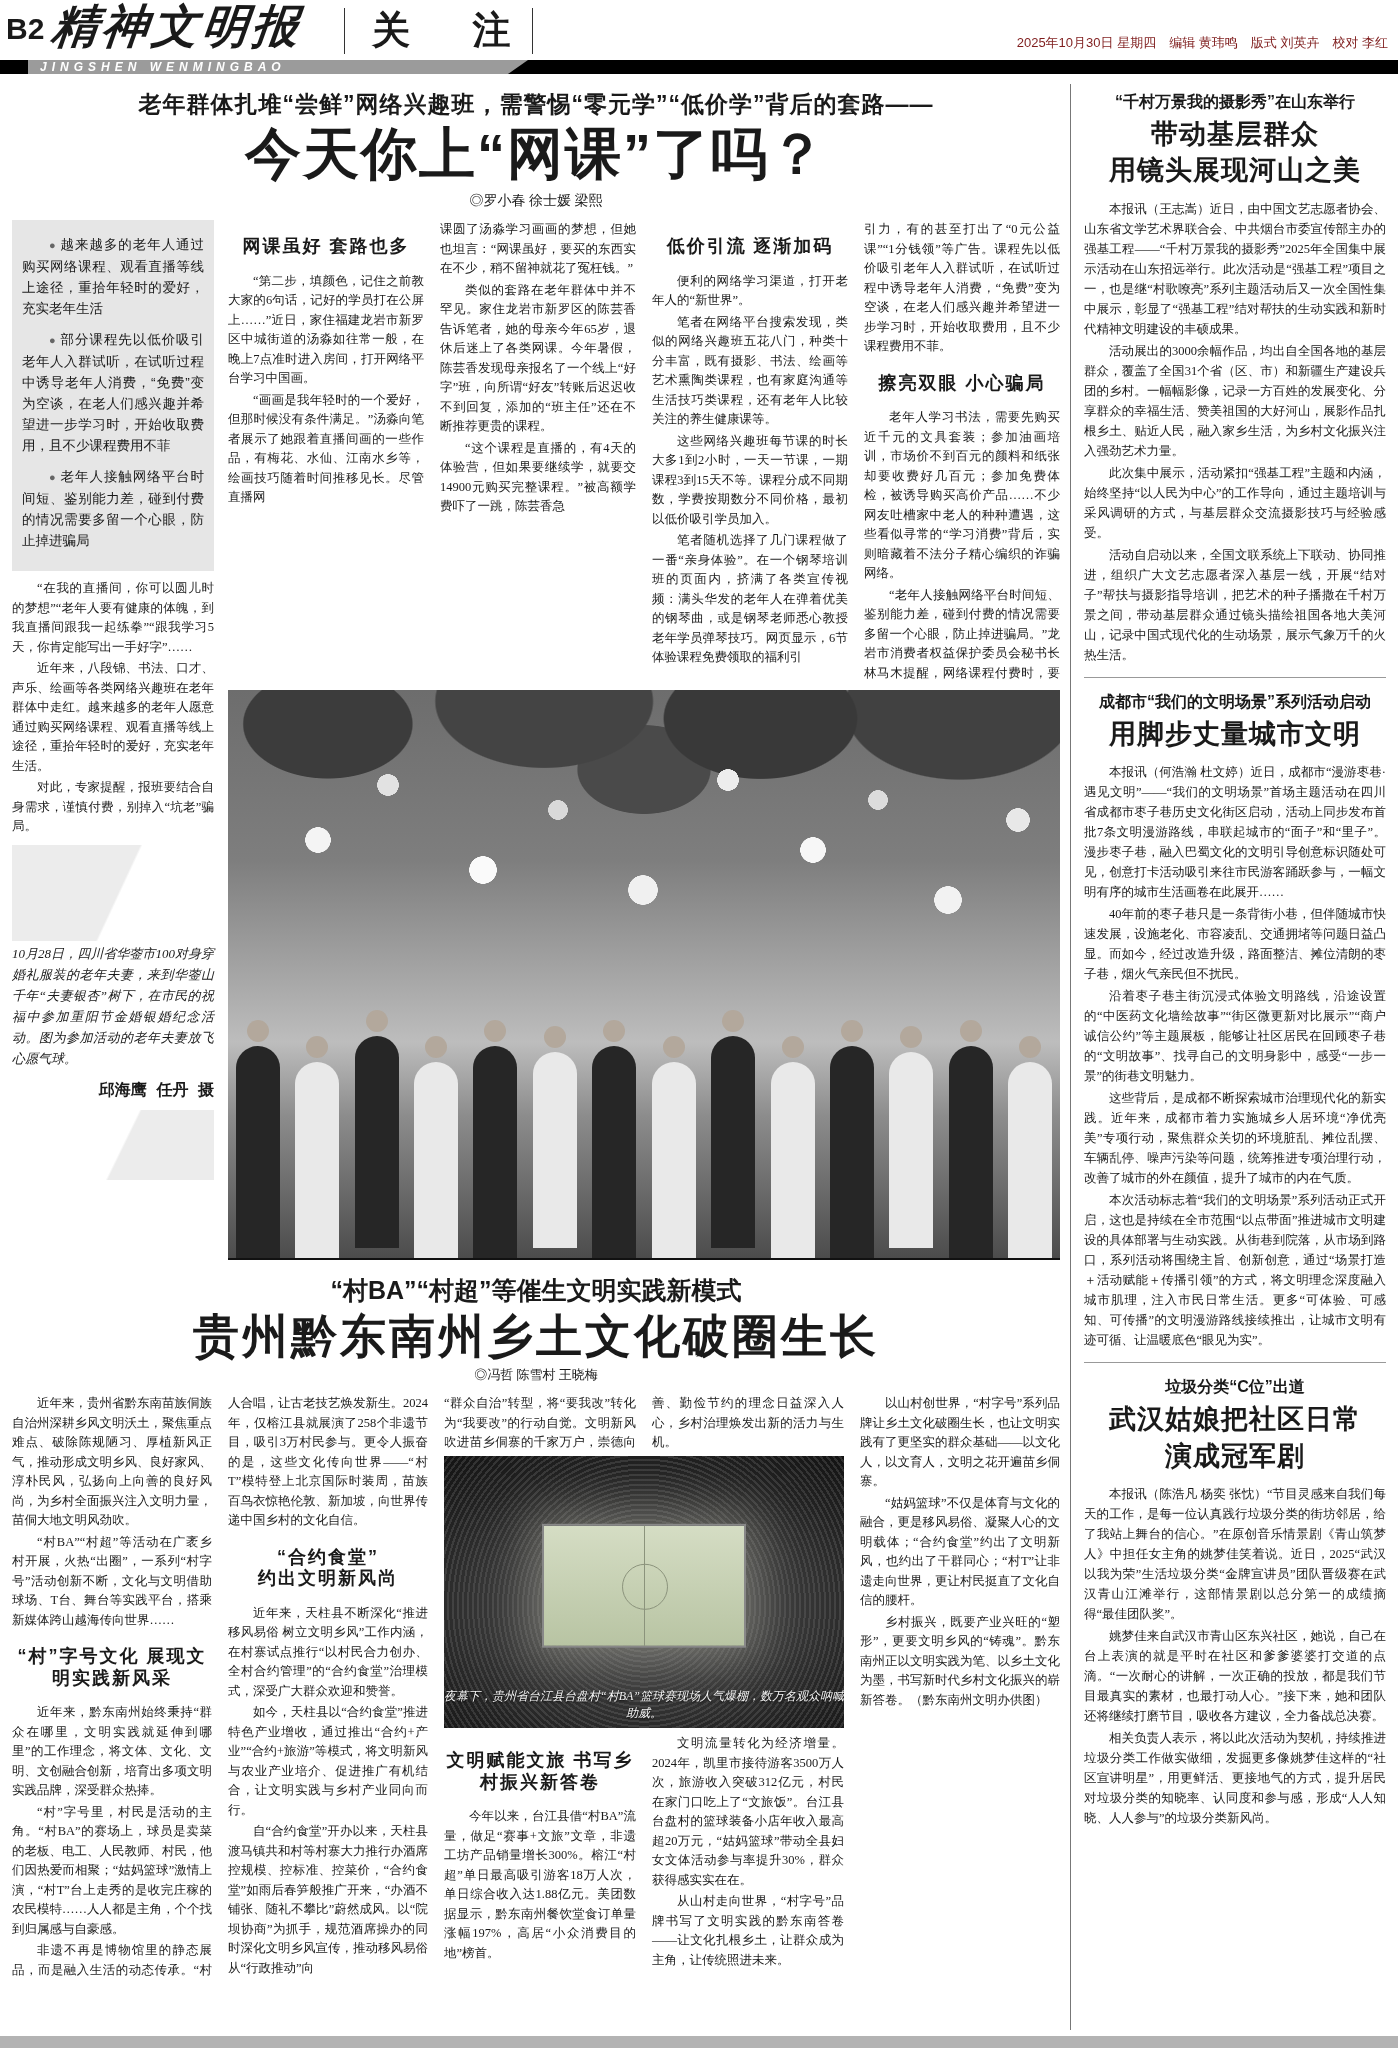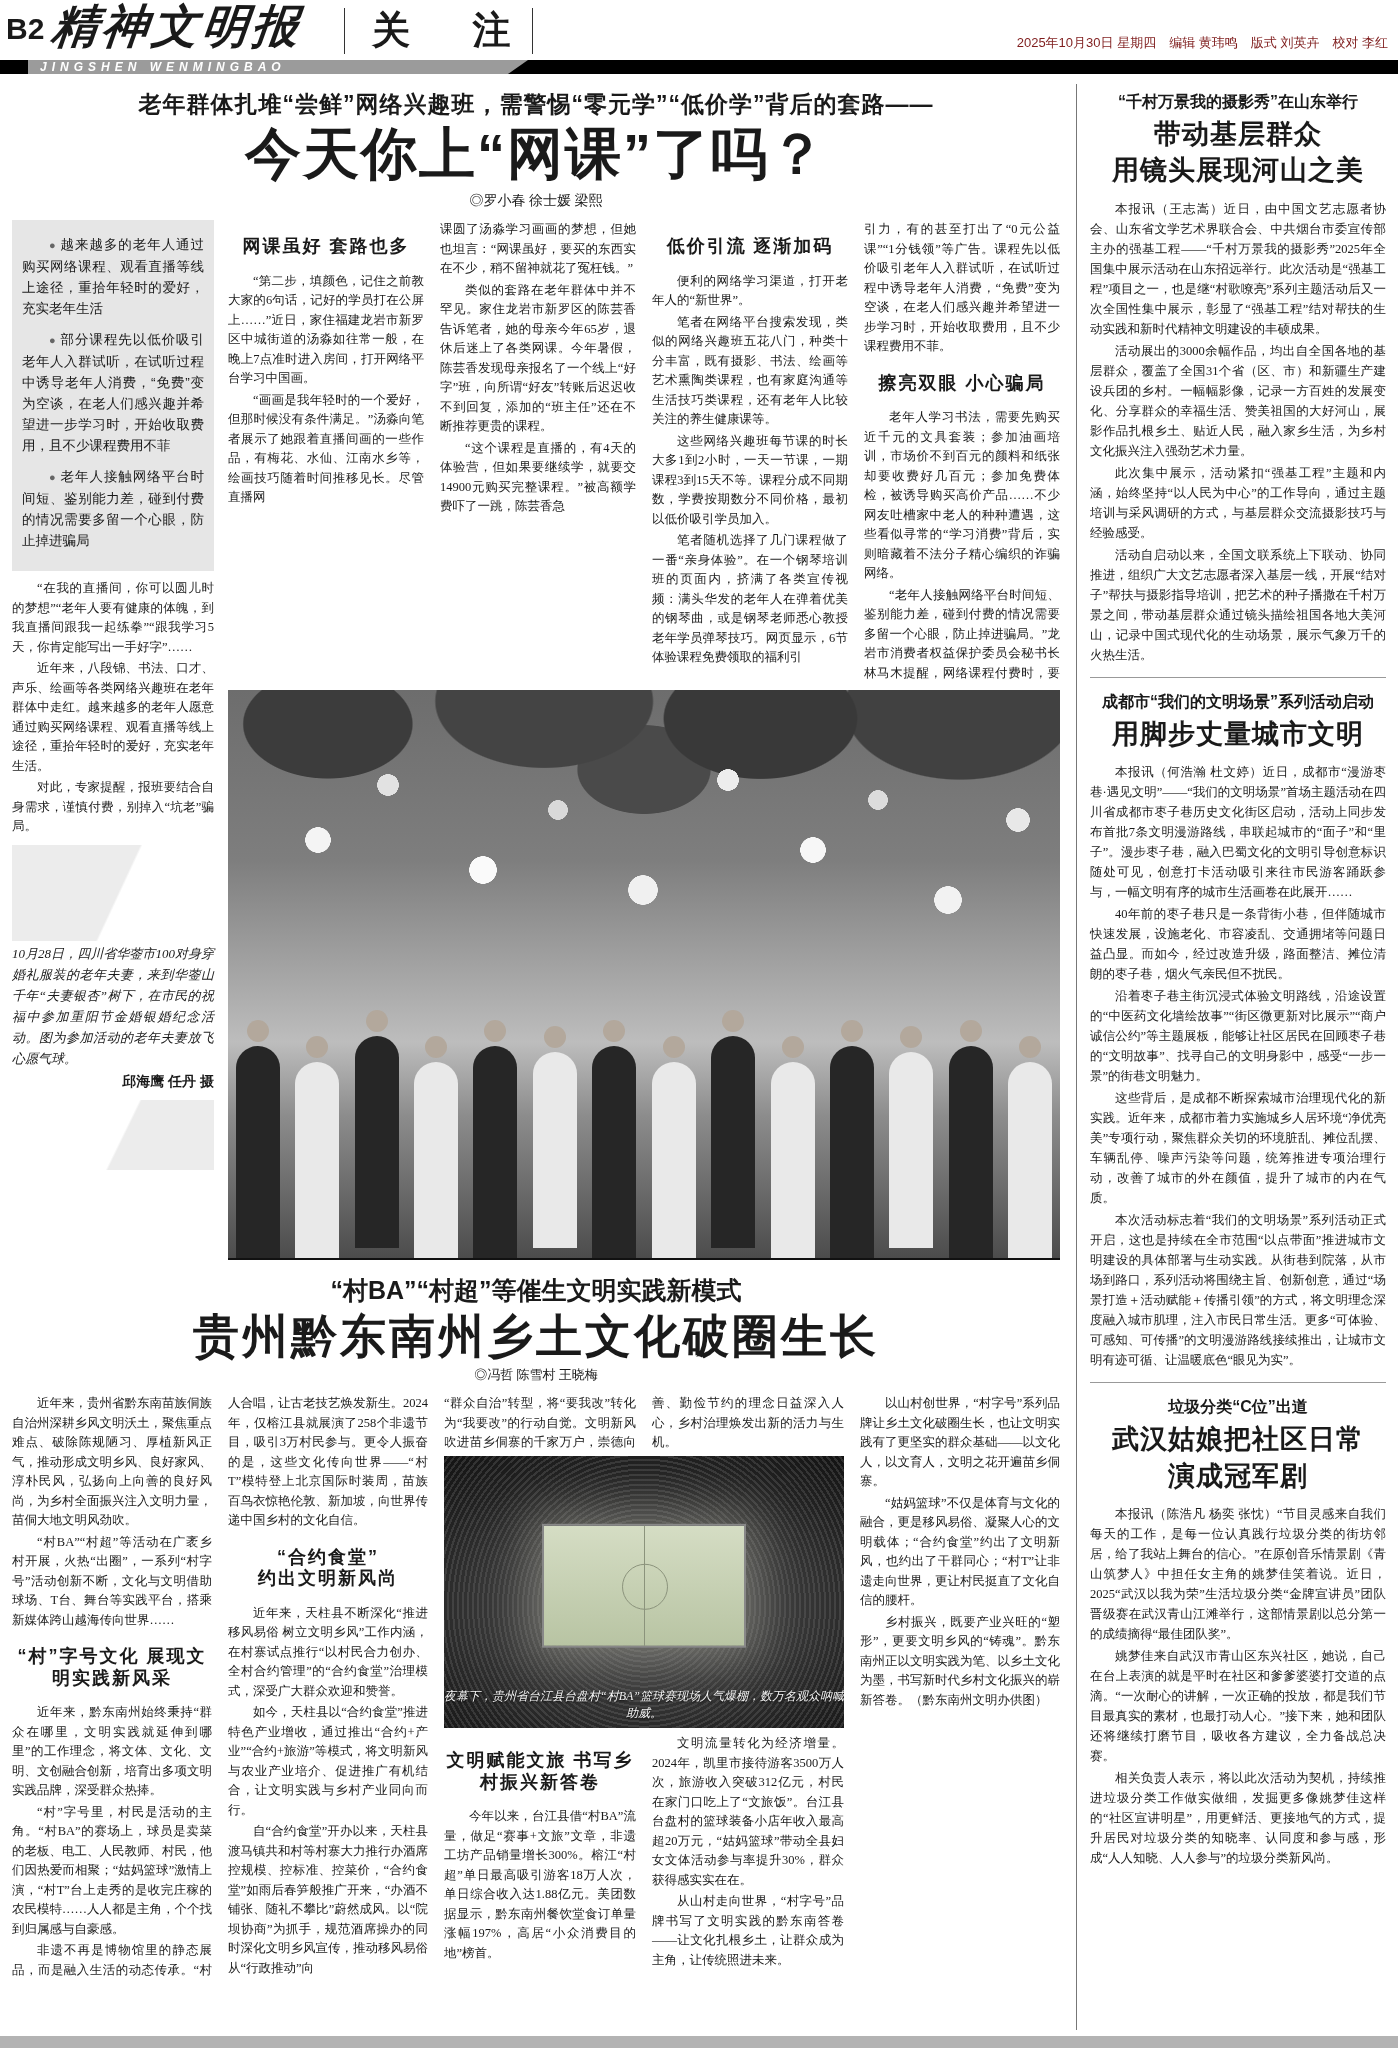--- a/index.html
+++ b/index.html
@@ -11,38 +11,38 @@
   .hdr .ed{position:absolute;left:6px;top:14px;font:bold 30px/1 "Liberation Sans",sans-serif;}
   .hdr .mast{position:absolute;left:52px;top:2px;font:bold italic 46px/1.1 "Liberation Serif",serif;letter-spacing:4px;transform:skewX(-6deg);}
   .hdr .vline{position:absolute;top:8px;width:1px;height:46px;background:#333;}
   .hdr .sec{position:absolute;left:372px;top:8px;font:bold 38px/1.2 "Liberation Sans",sans-serif;letter-spacing:26px;}
   .hdr .date{position:absolute;right:10px;top:36px;font:13px/1 "Liberation Sans",sans-serif;color:#7f1d1d;}
   .hdr .bar{position:absolute;left:0;right:0;top:60px;height:14px;background:#000;padding-left:24px;}
   .hdr .bar .para{position:absolute;left:28px;top:0;height:14px;width:500px;background:#9b9b9b;clip-path:polygon(0 0,100% 0,96% 100%,0 100%);}
   .hdr .bar .latin{position:absolute;left:40px;top:0;font:bold italic 12px/14px "Liberation Sans",sans-serif;color:#fff;letter-spacing:5px;}
 
   
-  .main{position:absolute;left:12px;right:12px;top:84px;bottom:18px;display:flex;gap:6px;}
+  .main{position:absolute;left:12px;right:12px;top:84px;bottom:18px;display:flex;}
   .leftzone{width:1048px;flex:none;}
   .sidebar{flex:1;border-left:1px solid #777;margin-left:10px;padding-left:13px;overflow:hidden;}
 
   
   .kicker{font:bold 23px/1.4 "Liberation Sans",sans-serif;text-align:center;letter-spacing:1px;margin:4px 0 2px;}
   .bigtitle{font:bold 56px/1.15 "Liberation Sans",sans-serif;text-align:center;letter-spacing:2px;margin:2px 0 4px;}
   .byline{font:14px/1.4 "Liberation Serif",serif;text-align:center;margin:4px 0 10px;}
   .lead-body{display:flex;}
   .lcol{width:202px;flex:none;margin-right:14px;}
   .graybox{background:#e6e6e6;padding:14px 10px 10px;}
   .graybox p{margin:0 0 10px;font:13.5px/21px "Liberation Sans",sans-serif;text-align:justify;}
   .graybox p::before{content:"● ";color:#666;font-size:11px;}
   .intro p{margin:0 0 2px;text-indent:2em;text-align:justify;font:12.5px/19.5px "Liberation Serif",serif;}
   .wedge1{height:96px;background:linear-gradient(115deg,#ececec 52%,#ffffff 53%);margin:8px 0 2px;}
   .wedge2{height:70px;background:linear-gradient(296deg,#ececec 45%,#ffffff 46%);margin-top:8px;}
   .capblock{font:italic 13px/21px "Liberation Serif",serif;text-align:justify;}
-  .capblock .credit{display:block;text-align:right;font-style:normal;font-weight:bold;font-family:Liberation Sans, sans-serif;font-size:14px;margin-top:2px;}
+  .capblock .credit{display:block;text-align:right;font-style:normal;font-weight:bold;font-family:Liberation Mono, monospace;font-size:16px;margin-top:12px;}
   .flowzone{flex:1;display:flex;flex-direction:column;}
   .cols4{display:flex;gap:16px;height:462px;overflow:hidden;}
   .cols4 .col{flex:1;overflow:hidden;}
   .para{margin:0 0 2px;text-indent:2em;text-align:justify;font:12.5px/19.5px "Liberation Serif",serif;}
   .para.ni{text-indent:0;}
   .colhead{font:bold 18px/1.2 "Liberation Sans",sans-serif;text-align:center;letter-spacing:2px;margin:16px 0 14px;}
 
   
   .photo1{position:relative;height:568px;margin-top:8px;border-bottom:2px solid #111;overflow:hidden;
     background:linear-gradient(#6d6d6d 0%,#7e7e7e 30%,#a9a9a9 52%,#bdbdbd 62%,#8c8c8c 75%,#4c4c4c 100%);}

